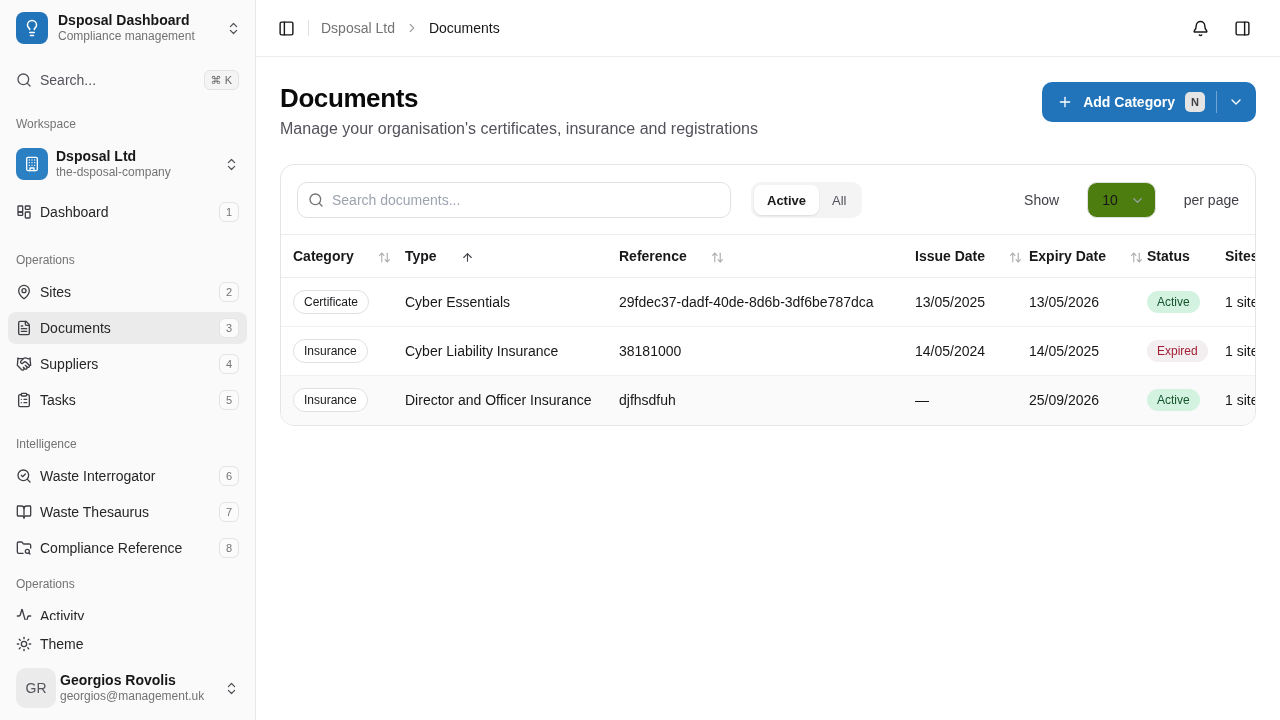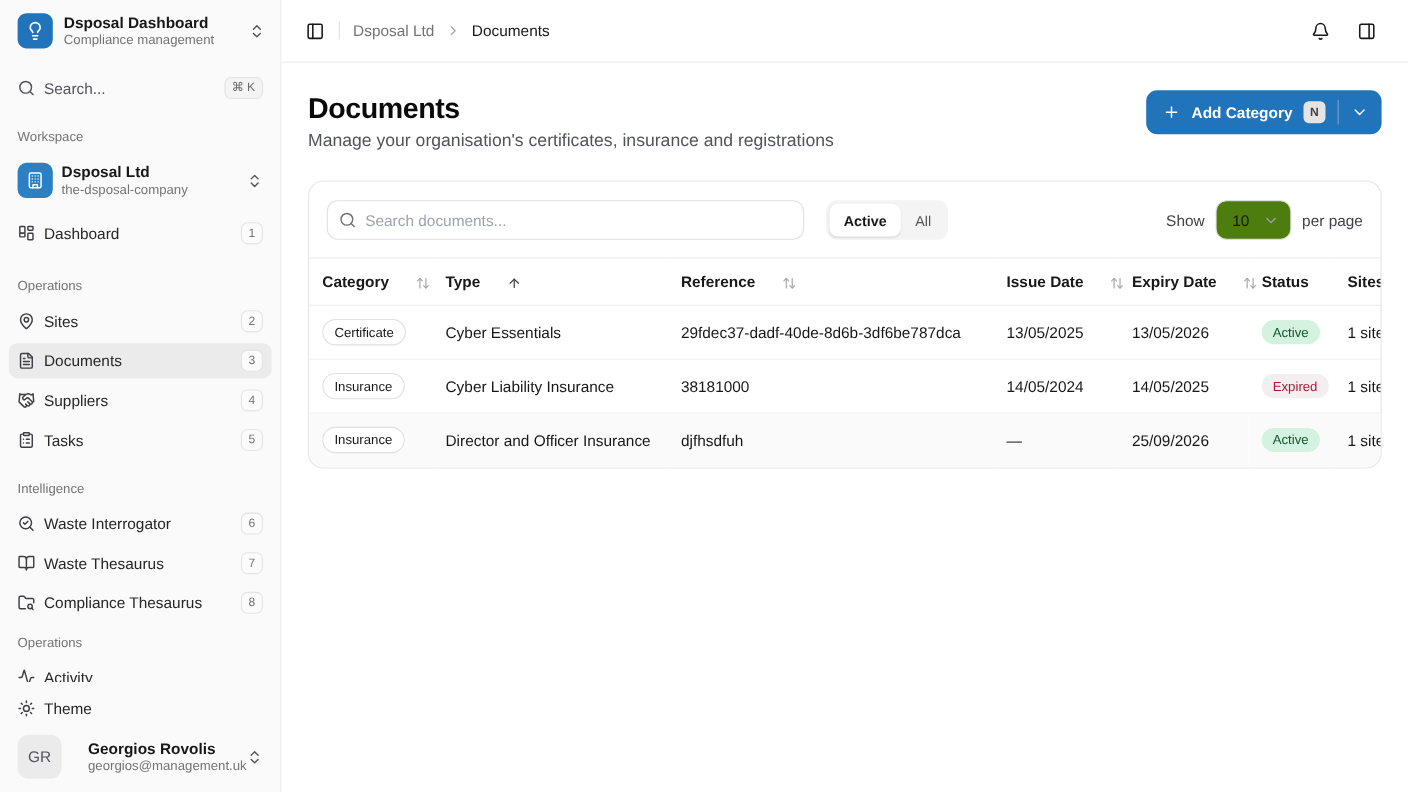--- a/index.html
+++ b/index.html
@@ -31,21 +31,21 @@
   .ws-item { display:flex; align-items:center; gap:8px; padding:8px; height:48px; border-radius:8px; margin-bottom:8px; cursor:pointer; }
   .ws-avatar { width:32px; height:32px; border-radius:8px; background:#2b7fc3; color:#fff; display:flex; align-items:center; justify-content:center; flex:none; }
   .ws-name { font-size:14px; font-weight:700; line-height:17px; }
   .ws-slug { font-size:12px; color:#737373; line-height:15px; }
   .ws-meta { flex:1; min-width:0; }
   .nav-item { display:flex; align-items:center; gap:8px; height:32px; padding:0 8px; border-radius:8px; margin-bottom:4px; font-size:14px; color:#262626; cursor:pointer; }
   .nav-item svg { color:#3f3f46; flex:none; }
   .nav-item.active { background:#ebebeb; }
   .count-badge { margin-left:auto; min-width:20px; height:20px; display:flex; align-items:center; justify-content:center; padding:0 6px; border:1px solid #e4e4e4; background:#fbfbfb; border-radius:6px; font-size:11px; color:#737373; }
   .sb-footer { padding:8px; flex:none; }
-  .user-item { display:flex; align-items:center; gap:24px; padding:4px 8px; height:48px; border-radius:8px; cursor:pointer; }
+  .user-item { display:flex; align-items:center; gap:4px; padding:4px 8px; height:48px; border-radius:8px; cursor:pointer; }
   .user-avatar { width:40px; height:40px; border-radius:10px; background:#ebebeb; color:#52525b; font-size:14px; display:flex; align-items:center; justify-content:center; flex:none; }
   .user-meta { flex:1; min-width:0; }
   .user-name { font-size:14px; font-weight:700; line-height:17px; }
   .user-email { font-size:12px; color:#737373; line-height:15px; }
 
   
   .main { flex:1; min-width:0; display:flex; flex-direction:column; background:#fff; }
   .topbar { height:57px; flex:none; border-bottom:1px solid #ececec; display:flex; align-items:center; padding:0 24px 0 16px; }
   .icon-btn { width:28px; height:28px; border-radius:6px; background:none; border:none; display:flex; align-items:center; justify-content:center; color:#18181b; cursor:pointer; padding:0; }
   .tb-divider { width:1px; height:16px; background:#e0e0e0; margin:0 12px 0 8px; }
@@ -65,21 +65,21 @@
 
   .card { margin-top:26px; border:1px solid #e5e5e5; border-radius:14px; background:#fff; overflow:hidden; }
   .card-toolbar { display:flex; align-items:center; padding:17px 16px 16px 16px; }
   .search-box { position:relative; width:434px; }
   .search-box svg { position:absolute; left:11px; top:10px; color:#737373; }
   .search-box input { width:100%; height:36px; border:1px solid #e0e0e0; border-radius:10px; padding:0 12px 0 34px; font-size:14px; font-family:inherit; color:#171717; background:#fff; outline:none; }
   .search-box input::placeholder { color:#9ca3af; }
   .toggle-group { margin-left:20px; background:#f4f4f5; border-radius:10px; padding:3px; display:flex; align-items:center; height:36px; }
   .toggle { padding:0 13px; height:30px; display:flex; align-items:center; font-size:13px; color:#52525b; border-radius:8px; cursor:pointer; }
   .toggle.selected { background:#fff; box-shadow:0 1px 2px rgba(0,0,0,.10); font-weight:600; color:#18181b; }
-  .page-size { margin-left:auto; display:flex; align-items:center; gap:10px; font-size:14px; color:#3f3f46; }
+  .page-size { margin-left:auto; display:flex; align-items:center; gap:28px; font-size:14px; color:#3f3f46; }
   .select { height:36px; min-width:64px; border:1px solid #e0e0e0; border-radius:10px; background:#4d7c0f; display:flex; align-items:center; gap:12px; padding:0 10px 0 14px; color:#171717; cursor:pointer; }
   .select svg { color:#9ca3af; }
 
   table { width:100%; border-collapse:collapse; table-layout:fixed; font-size:14px; border-top:1px solid #ececec; }
   thead th { text-align:left; font-weight:600; color:#18181b; padding:0 12px; height:43px; border-bottom:1px solid #ececec; white-space:nowrap; }
   .th-inner { display:flex; align-items:flex-end; gap:24px; cursor:pointer; }
   .sort-icon { color:#a8a8a8; flex:none; }
   .sort-icon.asc { color:#3f3f46; }
   tbody td { padding:0 12px; height:49px; border-bottom:1px solid #f1f1f1; white-space:nowrap; overflow:hidden; }
   tbody tr:last-child td { border-bottom:none; }
@@ -260,21 +260,21 @@
       </div>
 
       <div class="nav-item">
         <span>
           <svg width="16" height="16" viewBox="0 0 24 24" fill="none" stroke="currentColor" stroke-width="2" stroke-linecap="round" stroke-linejoin="round">
               <path d="M10.7 20H4a2 2 0 0 1-2-2V5a2 2 0 0 1 2-2h3.9a2 2 0 0 1 1.69.9l.81 1.2a2 2 0 0 0 1.67.9H20a2 2 0 0 1 2 2v4.1"></path>
               <circle cx="17" cy="17" r="3"></circle>
               <path d="m21 21-1.5-1.5"></path>
             </svg>
         </span>
-        <span>Compliance Thesaurus</span>
+        <span>Compliance Reference</span>
         <span class="count-badge">8</span>
       </div>
 
       <div class="sb-label mon">Operations</div>
 
       <div class="nav-item">
         <span>
           <svg width="16" height="16" viewBox="0 0 24 24" fill="none" stroke="currentColor" stroke-width="2" stroke-linecap="round" stroke-linejoin="round">
               <path d="M22 12h-2.48a2 2 0 0 0-1.93 1.46l-2.35 8.36a.25.25 0 0 1-.48 0L9.24 2.18a.25.25 0 0 0-.48 0l-2.35 8.36A2 2 0 0 1 4.49 12H2"></path>
             </svg>

